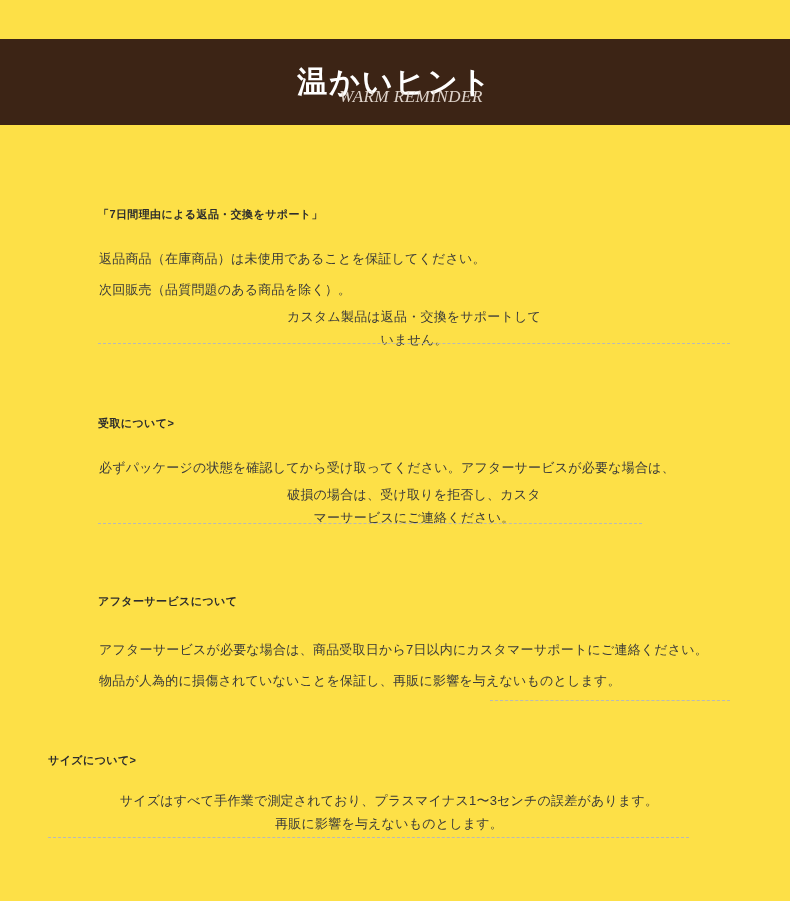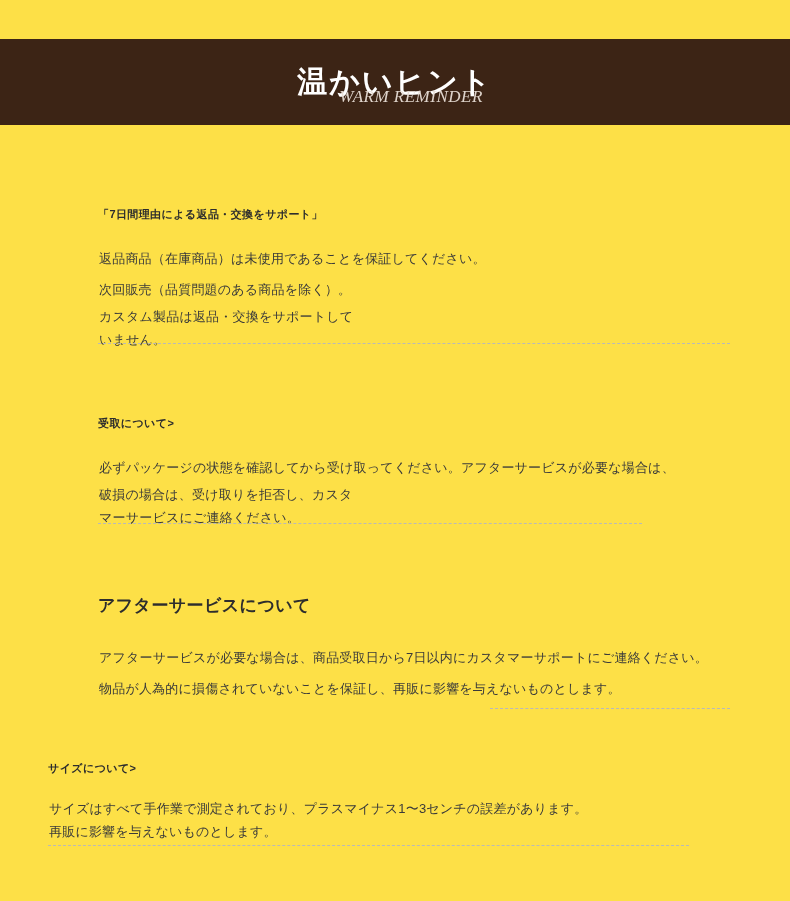--- a/index.html
+++ b/index.html
@@ -82,35 +82,36 @@
   .sec-4 { margin-top: 50px; padding-left: 48px; }
 
   .heading {
     font-size: 11px;
     font-weight: bold;
     color: #2d2d2d;
     margin: 0 0 22px 0;
     letter-spacing: 0.4px;
   }
   .heading-sm {
-    font-size: 17px;
+    font-size: 11px;
     font-weight: bold;
     color: #2d2d2d;
     margin: 0 0 26px 0;
     letter-spacing: 0.4px;
   }
   .para {
     font-size: 13px;
     line-height: 30px;
     color: #3a3a3a;
     margin: 1px;
     letter-spacing: 0.2px;
   }
   .para.tight {
     line-height: 22px;
+    text-align: center;
   }
   .divider {
     border: 0;
     border-top: 1px dashed #b9b9b9;
     margin: 6px 0 0 0;
     height: 0;
   }
   .divider.narrow {
     width: 94%;
   }

